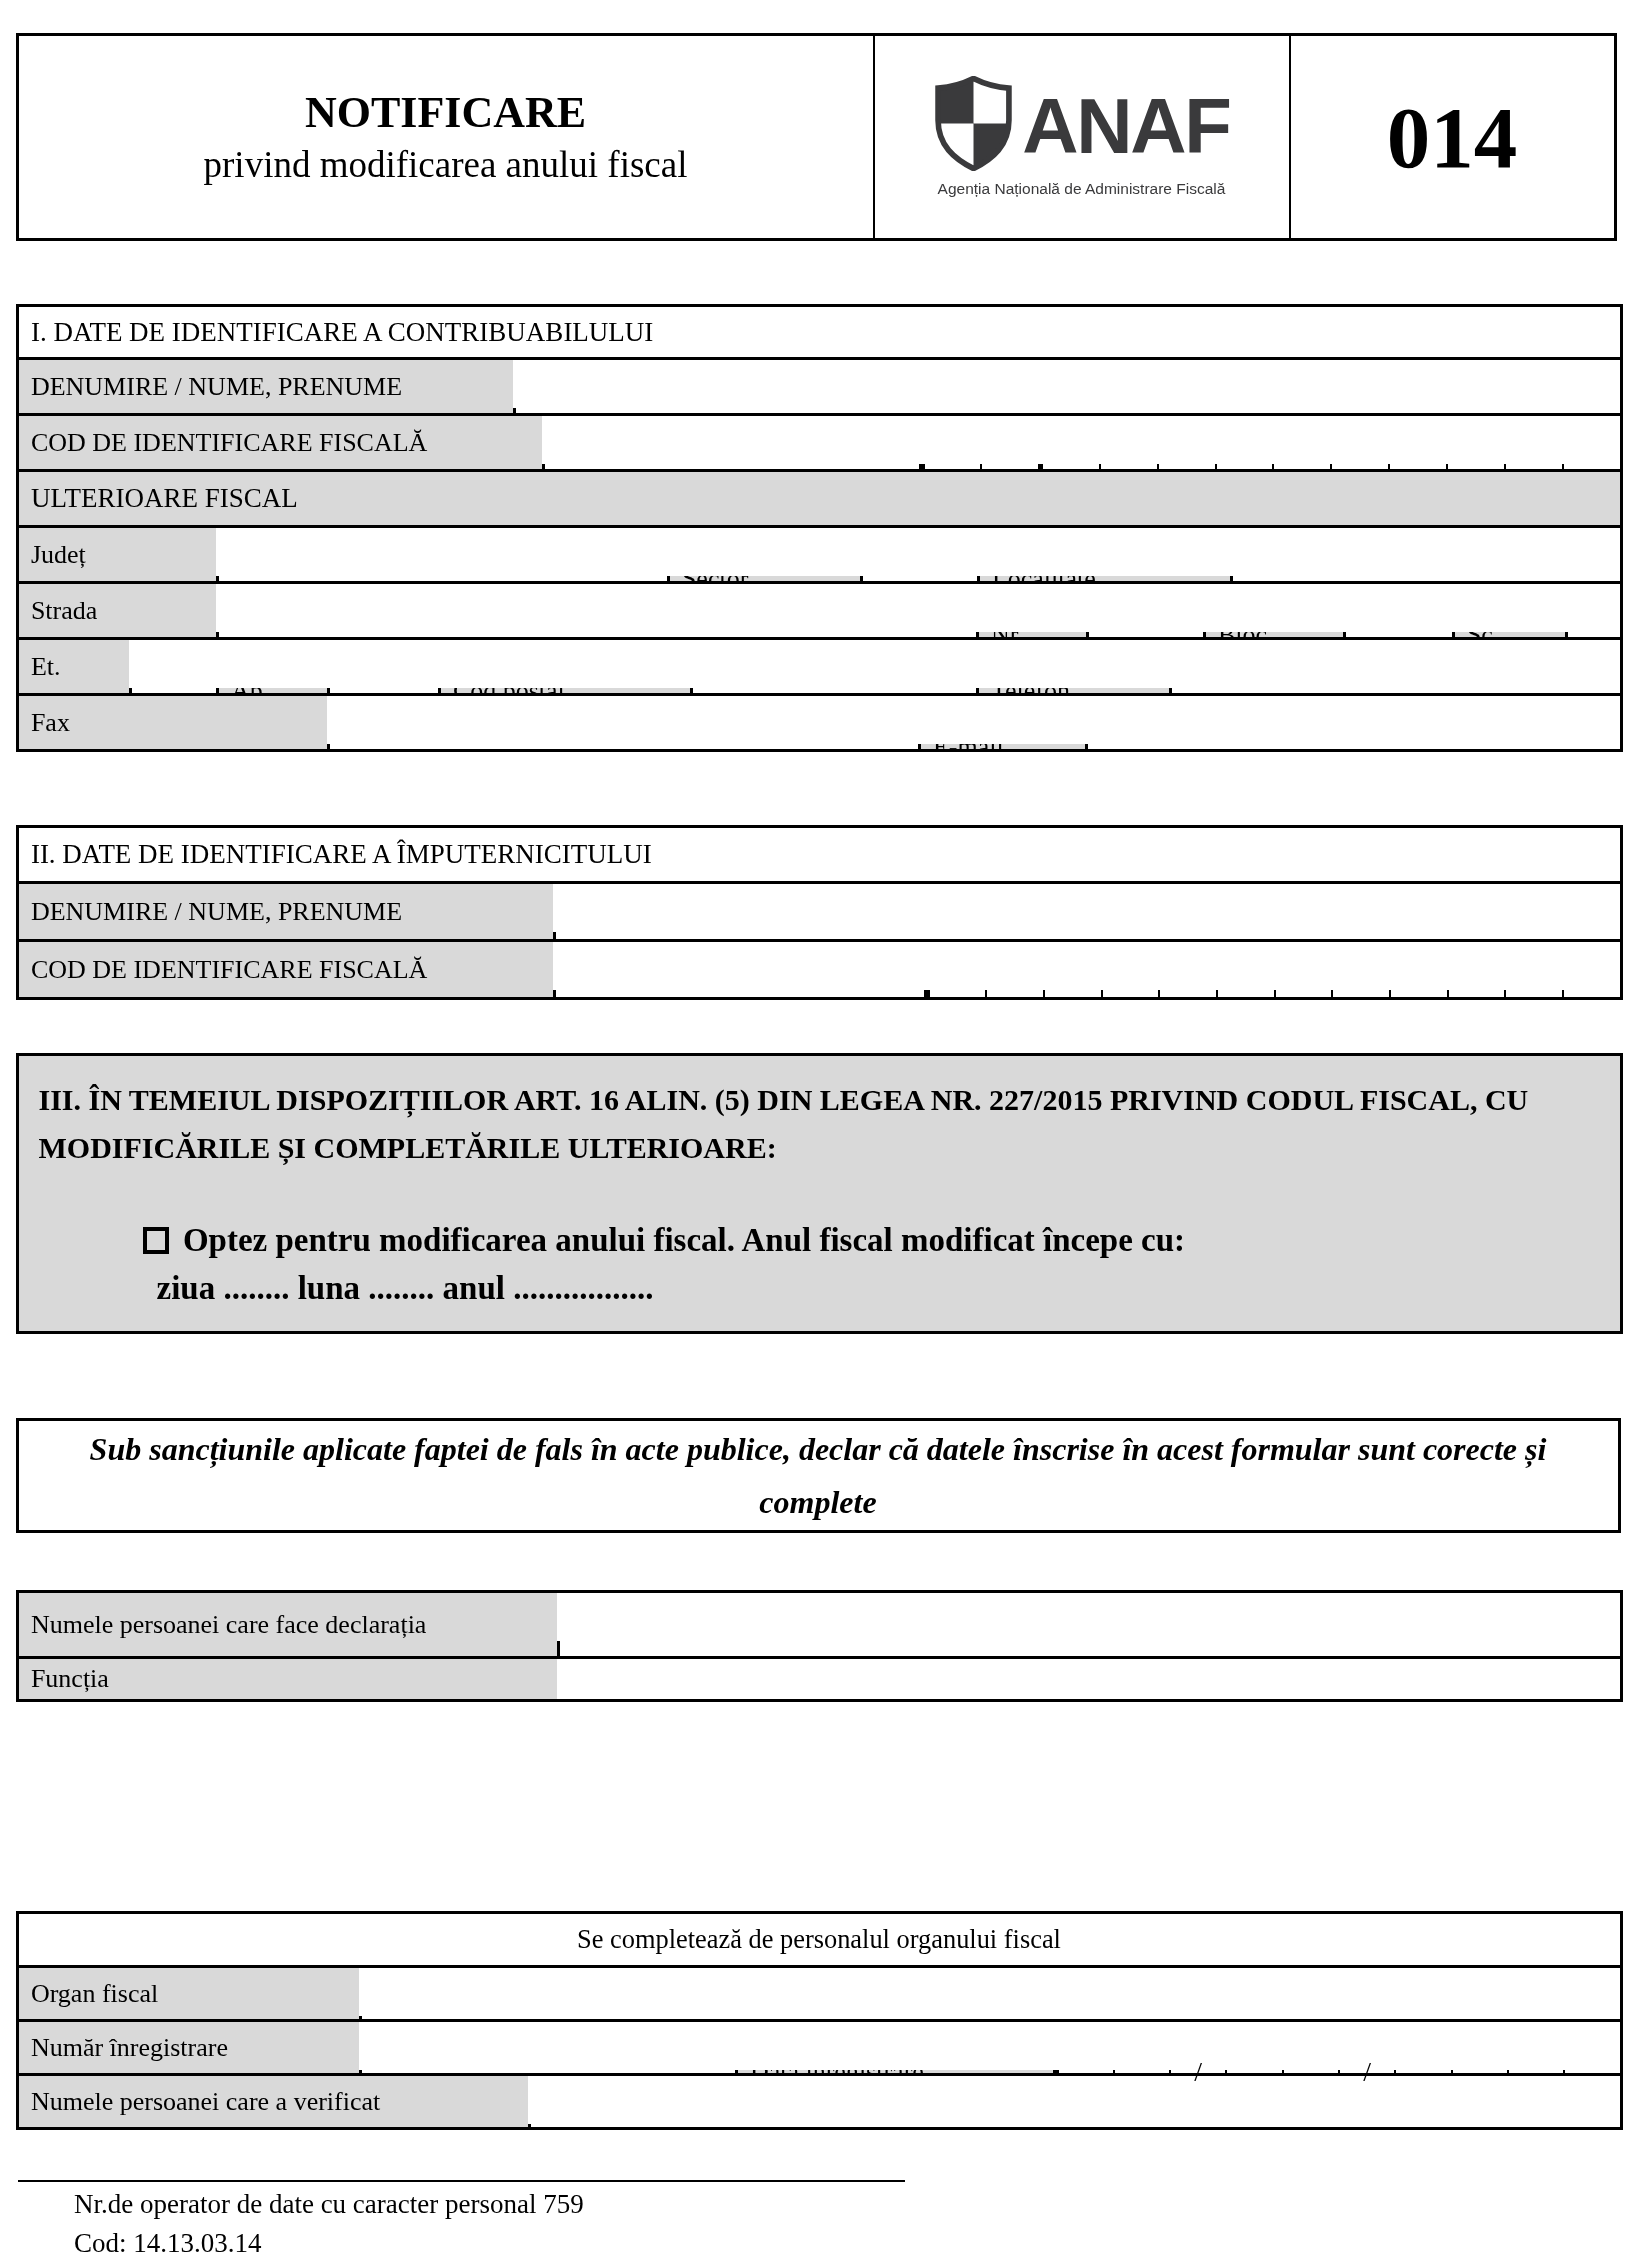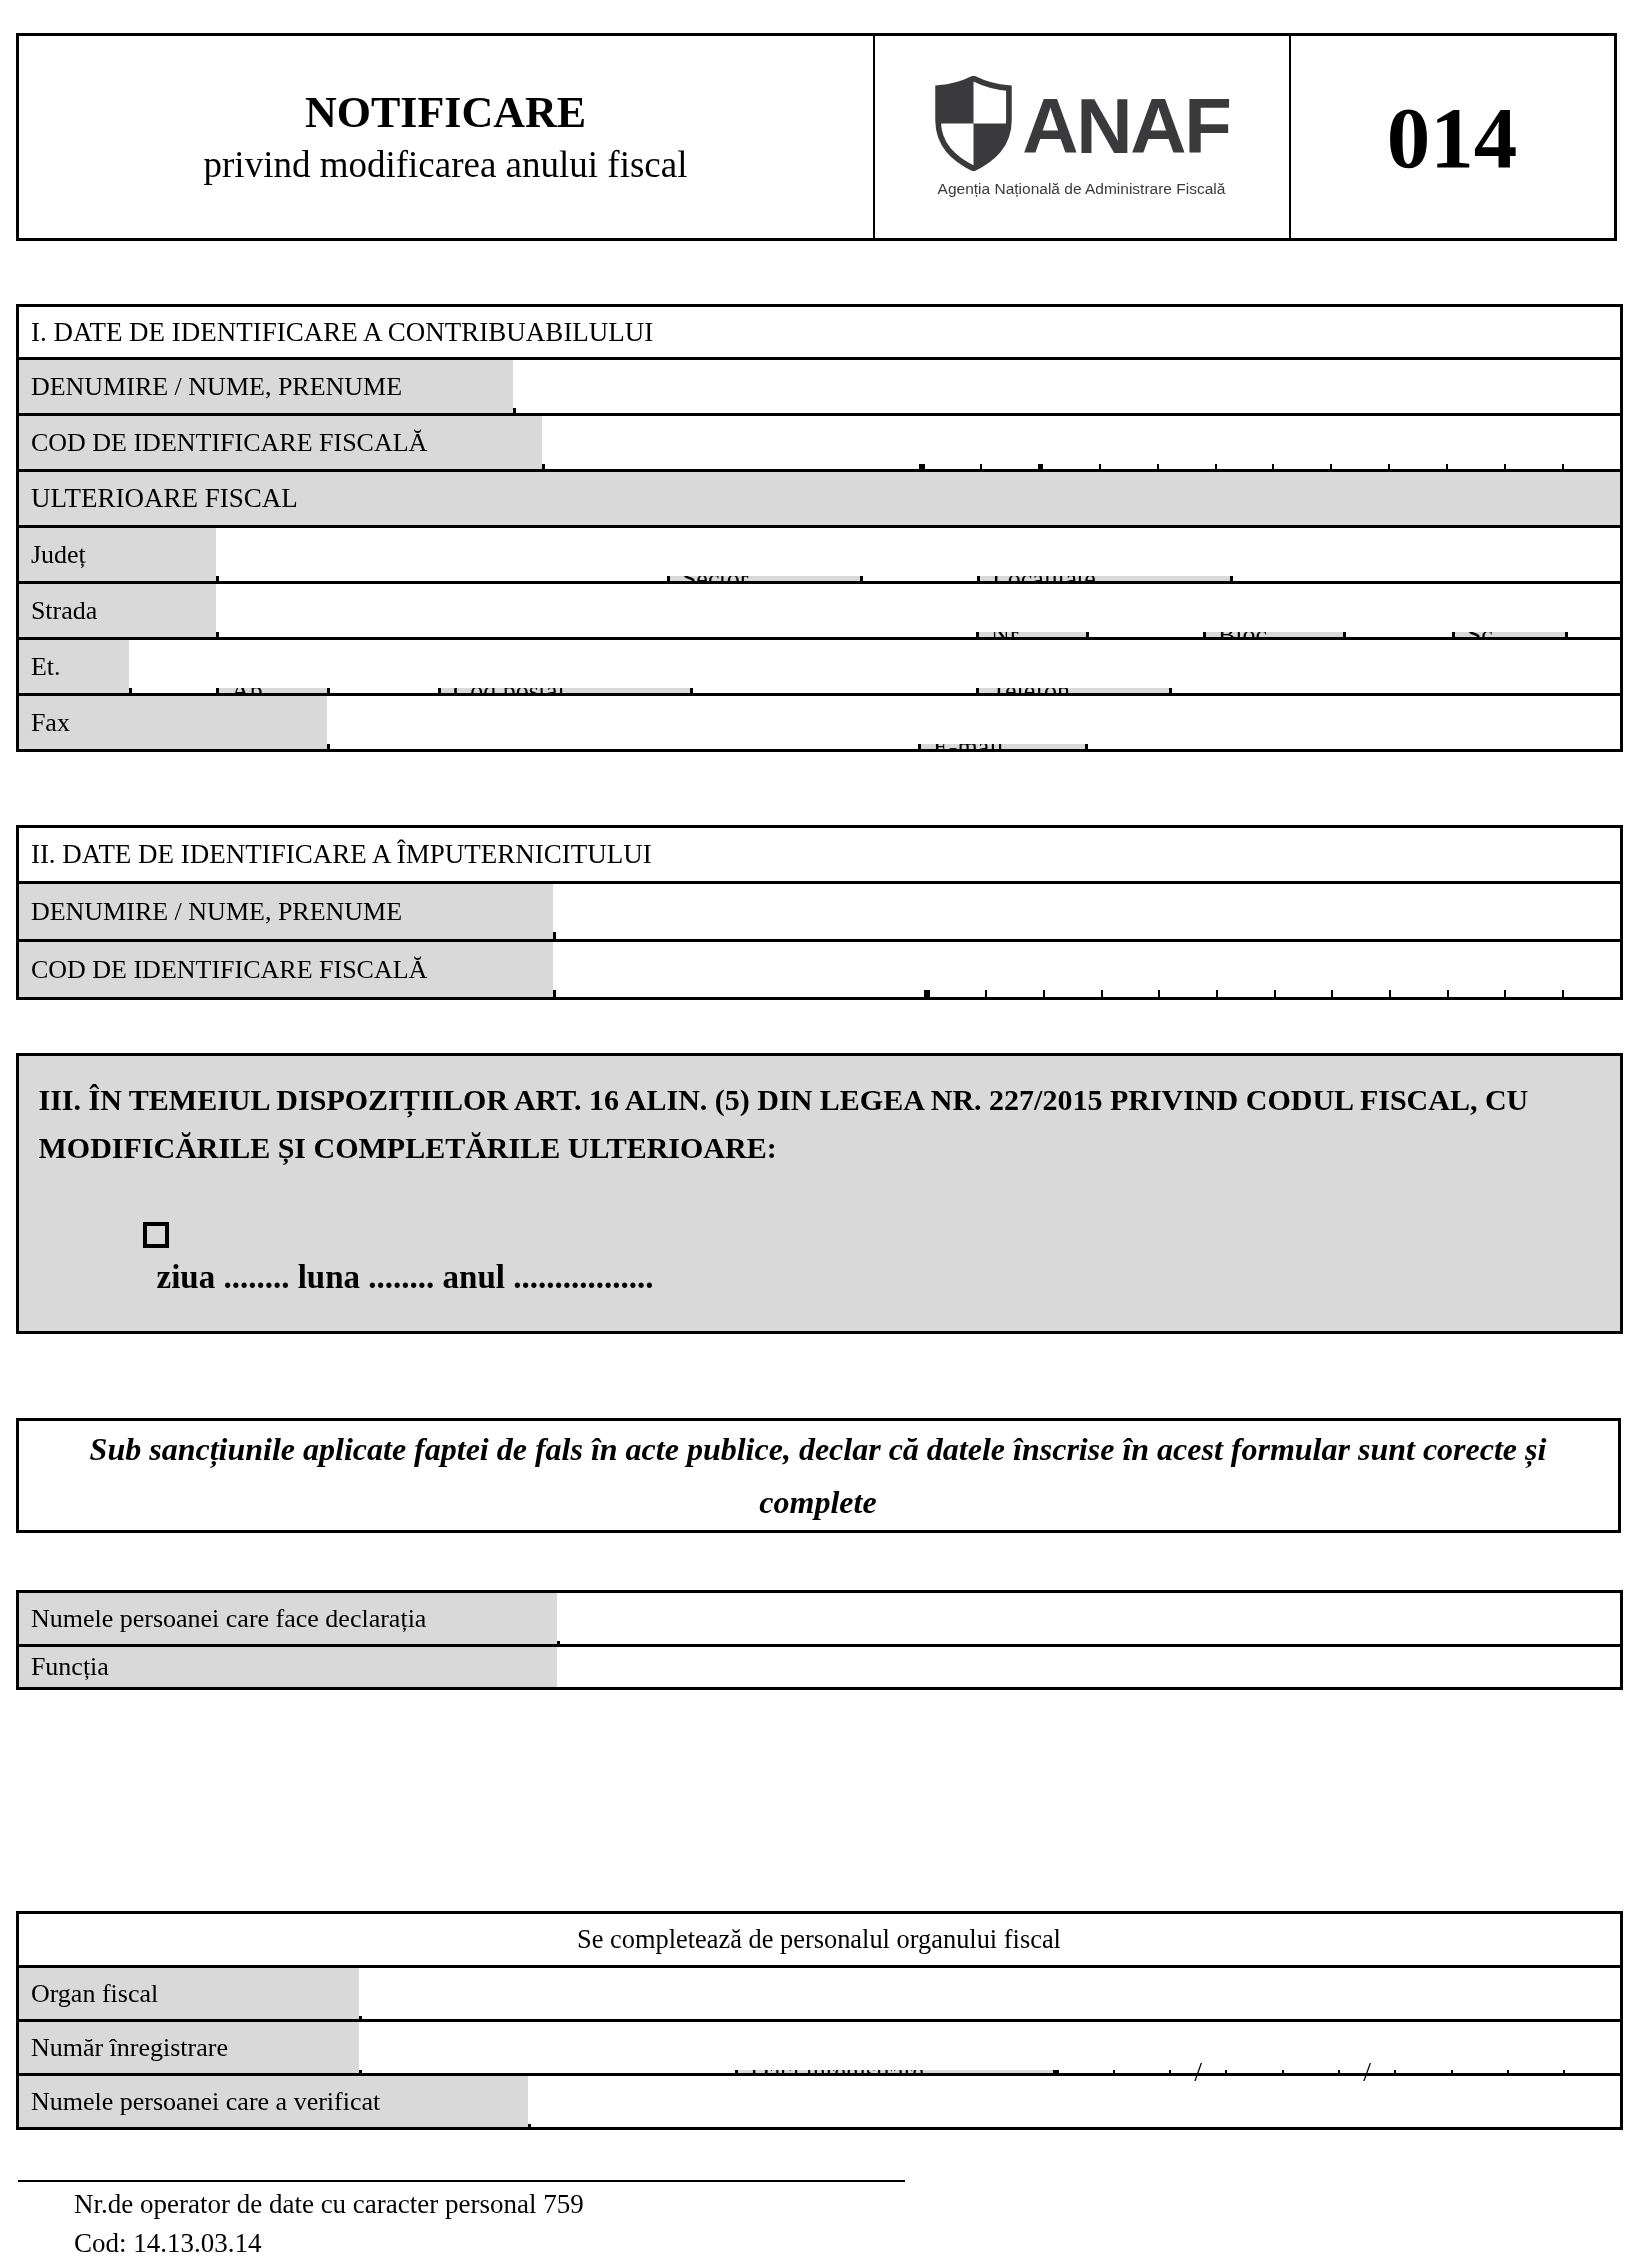--- a/index.html
+++ b/index.html
@@ -56,21 +56,21 @@
   .decl-text{ font-size:32px; font-weight:bold; font-style:italic; text-align:center;
               line-height:1.65; padding:0 31px; }
 
   
   .footer-line{ position:absolute; left:18px; top:2180px; width:887px; border-top:2.3px solid var(--ink); }
   .footer-text{ position:absolute; left:74px; top:2185px; font-size:27px; line-height:1.45; }
 
   
   #sec1{ top:304px; }
   #sec2{ top:825px; } #sec2 .frow:first-child{ height:53px; } #sec2 .frow{ height:58px; }
-  #sig{ top:1590px; }  #sig .frow:first-child{ height:51px;justify-content:flex-end; } #sig .frow{ height:43px; }
+  #sig{ top:1590px; }  #sig .frow:first-child{ height:63px;justify-content:flex-end; } #sig .frow{ height:43px; }
   #off{ top:1911px; }  #off .frow:first-child{ height:51px; } #off .frow{ height:54px; }
 </style>
 </head>
 <body>
 
 <div class="page">
 
   <div class="header-box">
     <div class="hcell title-cell">
       <div class="title1">NOTIFICARE</div>
@@ -190,20 +190,21 @@
           <div class="gcell"></div>
           <div class="gcell"></div>
         </div>
     </div>
   </div>
 
   <div class="sec3-box">
     <div class="sec3-title">III. ÎN TEMEIUL DISPOZIȚIILOR ART. 16 ALIN. (5) DIN LEGEA NR. 227/2015 PRIVIND CODUL FISCAL, CU MODIFICĂRILE ȘI COMPLETĂRILE ULTERIOARE:</div>
     <div class="option-line">
       <span class="checkbox"></span>
+      <span class="option-text">Optez pentru modificarea anului fiscal. Anul fiscal modificat începe cu:</span>
     </div>
     <div class="date-line">ziua ........ luna ........ anul .................</div>
   </div>
 
   <div class="decl-box">
     <div class="decl-text">Sub sancțiunile aplicate faptei de fals în acte publice, declar că datele înscrise în acest formular sunt corecte și complete</div>
   </div>
 
   <div class="ftable" id="sig">
     <div class="frow">

